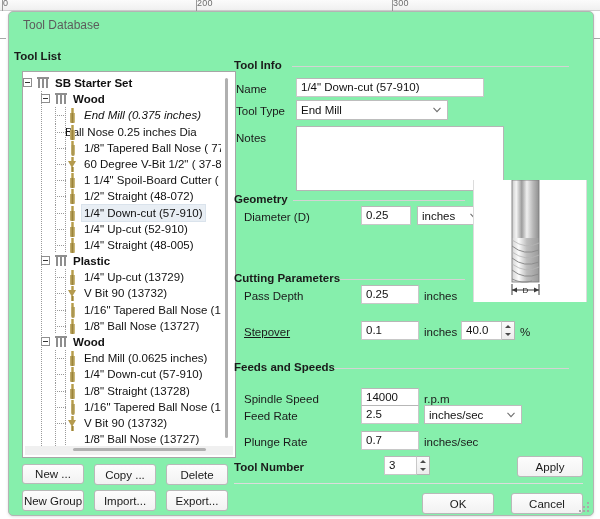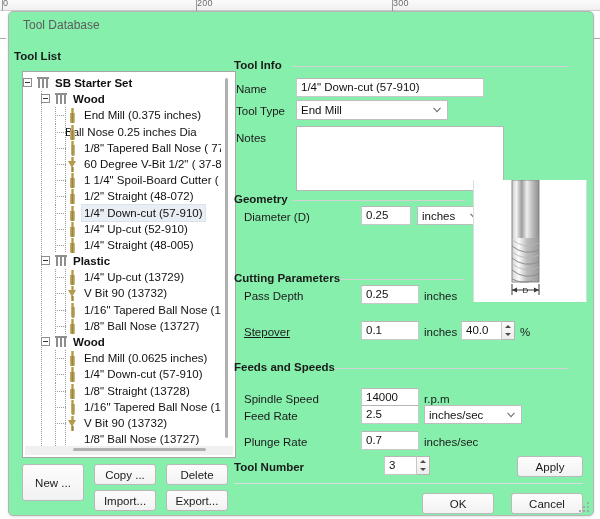--- a/index.html
+++ b/index.html
@@ -365,21 +365,21 @@
               <i></i>
             </span><span class="tlabel" style="margin-left: 30px;">SB Starter Set</span></div>
           <div class="trow grp"><span class="expander" style="left: 18px; top: 3px;"></span><span class="rack-icon" style="left: 32px; top: 1px;">
               <i></i>
               <i></i>
               <i></i>
             </span><span class="tlabel" style="margin-left: 48px;">Wood</span></div>
           <div class="trow"><span class="guide-h" style="left: 32px; top: 8px; width: 11px;"></span><span class="guide-v" style="left: 32px; top: 0px; height: 16.2px;"></span><span class="bit-icon" style="left: 45px; top: 1px;">
               <span class="shank"></span>
               <span class="flute"></span>
-            </span><span class="tlabel" style="margin-left: 59px;">End Mill (0.375 inches)</span></div>
+            </span><span class="tlabel" style="margin-left: 59px; font-style: italic;">End Mill (0.375 inches)</span></div>
           <div class="trow"><span class="guide-h" style="left: 32px; top: 8px; width: 11px;"></span><span class="guide-v" style="left: 32px; top: 0px; height: 16.2px;"></span><span class="bit-icon" style="left: 45px; top: 1px;">
               <span class="shank"></span>
               <span class="flute"></span>
             </span><span class="tlabel" style="margin-left: 40px;">Ball Nose 0.25 inches Dia</span></div>
           <div class="trow"><span class="guide-h" style="left: 32px; top: 8px; width: 11px;"></span><span class="guide-v" style="left: 32px; top: 0px; height: 16.2px;"></span><span class="taper-icon" style="left: 45px; top: 1px;">
               <span class="shank"></span>
               <span class="body"></span>
             </span><span class="tlabel" style="margin-left: 59px;">1/8" Tapered Ball Nose ( 77-:</span></div>
           <div class="trow"><span class="guide-h" style="left: 32px; top: 8px; width: 11px;"></span><span class="guide-v" style="left: 32px; top: 0px; height: 16.2px;"></span><span class="vbit-icon" style="left: 44px; top: 1px;">
               <span class="shank"></span>
@@ -460,23 +460,24 @@
           <span class="guide-v" style="position: absolute; left: 18px; top: 178px; height: 260px;"></span>
           <span class="guide-v" style="position: absolute; left: 42px; top: 194px; height: 65px;"></span>
           <span class="guide-v" style="position: absolute; left: 42px; top: 275px; height: 146px;"></span>
         </div>
       <div class="tree-vscroll"></div>
       <div class="tree-hscroll-track">
         <div class="tree-hscroll-thumb"></div>
       </div>
     </div>
 
-    <button class="btn" style="left:13px;  top:452px; width:62px; height:37px;">New ...</button>
+    <button class="btn" style="left:13px;  top:452px; width:62px; height:20px;">New ...</button>
     <button class="btn" style="left:85px;  top:452px; width:62px; height:21px;">Copy ...</button>
     <button class="btn" style="left:157px; top:452px; width:62px; height:21px;">Delete</button>
+    <button class="btn" style="left:13px;  top:478px; width:62px; height:21px;">New Group</button>
     <button class="btn" style="left:85px;  top:478px; width:62px; height:21px;">Import...</button>
     <button class="btn" style="left:157px; top:478px; width:62px; height:21px;">Export...</button>
 
     <div class="grp-label" style="left:225px; top:47px;">Tool Info</div>
     <div class="grp-rule" style="left:283px; top:54px; width:277px;"></div>
 
     <div class="lbl" style="left:227px; top:71px;">Name</div>
     <div class="field flat" style="left:287px; top:66px; width:188px; height:19px;">1/4"  Down-cut (57-910)</div>
 
     <div class="lbl" style="left:227px; top:93px;">Tool Type</div>

